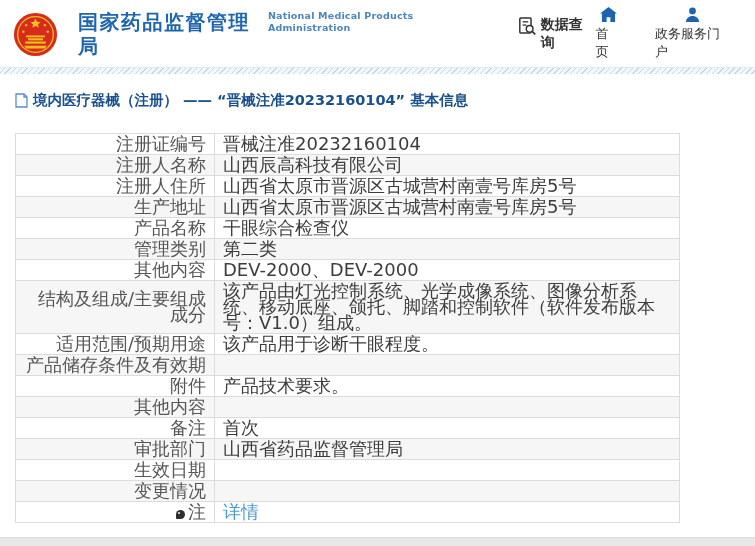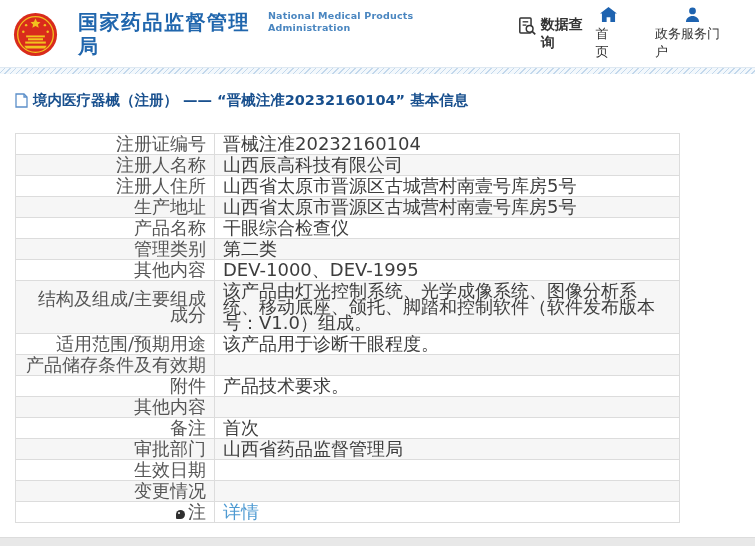--- a/index.html
+++ b/index.html
@@ -138,21 +138,21 @@
       <tr>
     <td class="label-cell">产品名称</td>
     <td class="value-cell">干眼综合检查仪</td>
   </tr>
       <tr>
     <td class="label-cell">管理类别</td>
     <td class="value-cell">第二类</td>
   </tr>
       <tr>
     <td class="label-cell">其他内容</td>
-    <td class="value-cell">DEV-1000、DEV-1995</td>
+    <td class="value-cell">DEV-2000、DEV-2000</td>
   </tr>
       <tr>
     <td class="label-cell">结构及组成/主要组成成分</td>
     <td class="value-cell">该产品由灯光控制系统、光学成像系统、图像分析系统、移动底座、颌托、脚踏和控制软件（软件发布版本号：V1.0）组成。</td>
   </tr>
       <tr>
     <td class="label-cell">适用范围/预期用途</td>
     <td class="value-cell">该产品用于诊断干眼程度。</td>
   </tr>
       <tr>

